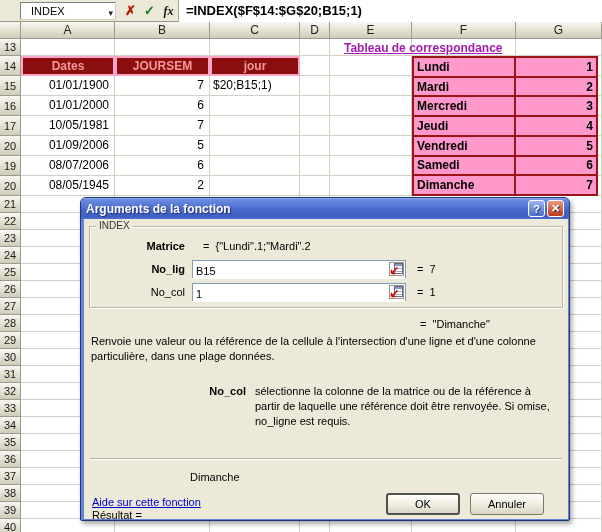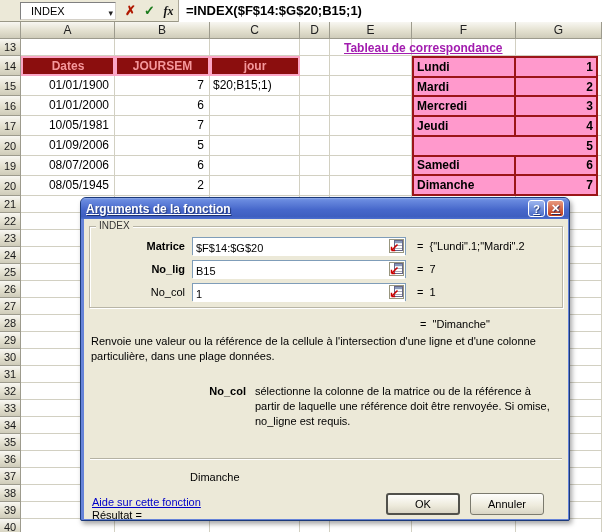--- a/index.html
+++ b/index.html
@@ -47,21 +47,21 @@
   .corr-day { width:102px; flex:0 0 102px; border-right:2px solid #9B1518; font-weight:bold; font-size:12px;
               display:flex; align-items:center; padding-left:3px; color:#000; }
   .corr-num { flex:1; font-weight:bold; font-size:12px; display:flex; align-items:center; justify-content:flex-end; padding-right:3px; color:#000; }
 
   
   .dialog { position:absolute; left:80px; top:197px; width:490px; height:324px; z-index:10;
             background:#6583D8; border:1px solid #1C3A7A; border-radius:6px 6px 2px 2px;
             padding:0 3px 3px 3px; box-shadow:2px 3px 5px rgba(0,0,0,.35); }
   .dlg-title { height:21px; margin:0 -3px; border-radius:5px 5px 0 0; display:flex; align-items:center; padding:0 5px;
                background:linear-gradient(180deg,#92ACE8 0%,#6B8CE0 8%,#4768CB 55%,#3F5FC0 88%,#4C6FD0 100%);
-               color:#fff; font-weight:bold; font-size:12px; text-shadow:1px 1px 1px rgba(20,40,100,.85);text-decoration:underline; }
+               color:#fff; font-weight:bold; font-size:12px; text-shadow:1px 1px 1px rgba(20,40,100,.85); }
   .tb-btn { width:17px; height:17px; margin-left:2px; border:1px solid #fff; border-radius:3px; color:#fff;
             font-weight:bold; font-size:11px; display:flex; align-items:center; justify-content:center; cursor:default; }
   .tb-help  { margin-left:auto; background:linear-gradient(180deg,#9DB5EE,#4A6CC8); }
   .tb-close { background:linear-gradient(180deg,#E89A80,#C03A18); }
   .dlg-body { position:relative; width:484px; height:300px; background:#ECE9D8; }
 
   .groupbox { position:absolute; left:5px; top:7px; width:474px; height:82px;
               border:1px solid #B8B5A6; box-shadow:1px 1px 0 #FFFFFF, inset 1px 1px 0 #FFFFFF; }
   .gb-label { position:absolute; top:-7px; left:6px; background:#ECE9D8; padding:0 3px; font-size:10px; color:#333; }
   .frow { position:absolute; left:0; width:100%; height:18px; display:flex; align-items:center; }
@@ -420,20 +420,21 @@
       </div>
       <div class="corr-row">
         <div class="corr-day">Mercredi</div>
         <div class="corr-num">3</div>
       </div>
       <div class="corr-row">
         <div class="corr-day">Jeudi</div>
         <div class="corr-num">4</div>
       </div>
       <div class="corr-row">
+        <div class="corr-day">Vendredi</div>
         <div class="corr-num">5</div>
       </div>
       <div class="corr-row">
         <div class="corr-day">Samedi</div>
         <div class="corr-num">6</div>
       </div>
       <div class="corr-row">
         <div class="corr-day">Dimanche</div>
         <div class="corr-num">7</div>
       </div>
@@ -446,32 +447,20 @@
       <span class="tb-btn tb-help">?</span>
       <span class="tb-btn tb-close">✕</span>
     </div>
     <div class="dlg-body">
 
       <div class="groupbox">
         <span class="gb-label">INDEX</span>
 
         <div class="frow" style="top:10px">
           <label class="flabel bold">Matrice</label>
-          <span class="finput">
-            <input class="fi" value="$F$14:$G$20" style="">
-            <span class="fpicker">
-              <svg width="13" height="12" viewBox="0 0 13 12">
-                <rect x="4.5" y="0.5" width="8" height="10" fill="#ffffff" stroke="#666688"></rect>
-                <rect x="5" y="1" width="7" height="2.2" fill="#8899BB"></rect>
-                <line x1="5" y1="5.5" x2="12" y2="5.5" stroke="#AAAABB" stroke-width="1"></line>
-                <line x1="5" y1="8.5" x2="12" y2="8.5" stroke="#AAAABB" stroke-width="1"></line>
-                <path d="M1.5 10.5 L7.5 4.5 M1.5 10.5 L1.5 6.8 M1.5 10.5 L5.2 10.5" stroke="#CC0000" stroke-width="1.5" fill="none"></path>
-              </svg>
-            </span>
-          </span>
           <span class="fresult">=  {"Lundi".1;"Mardi".2</span>
         </div>
 
         <div class="frow" style="top:33px">
           <label class="flabel bold">No_lig</label>
           <span class="finput">
             <input class="fi" value="B15" style="">
             <span class="fpicker">
               <svg width="13" height="12" viewBox="0 0 13 12">
                 <rect x="4.5" y="0.5" width="8" height="10" fill="#ffffff" stroke="#666688"></rect>

